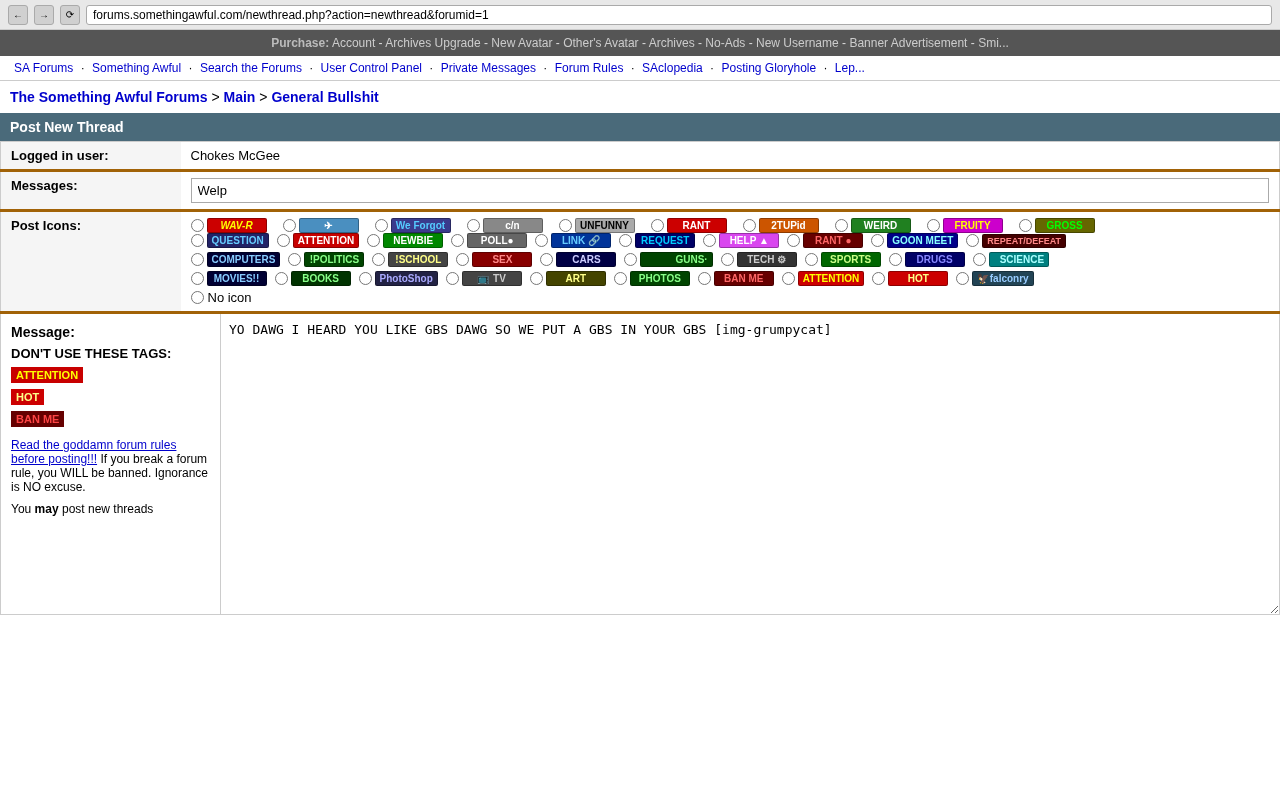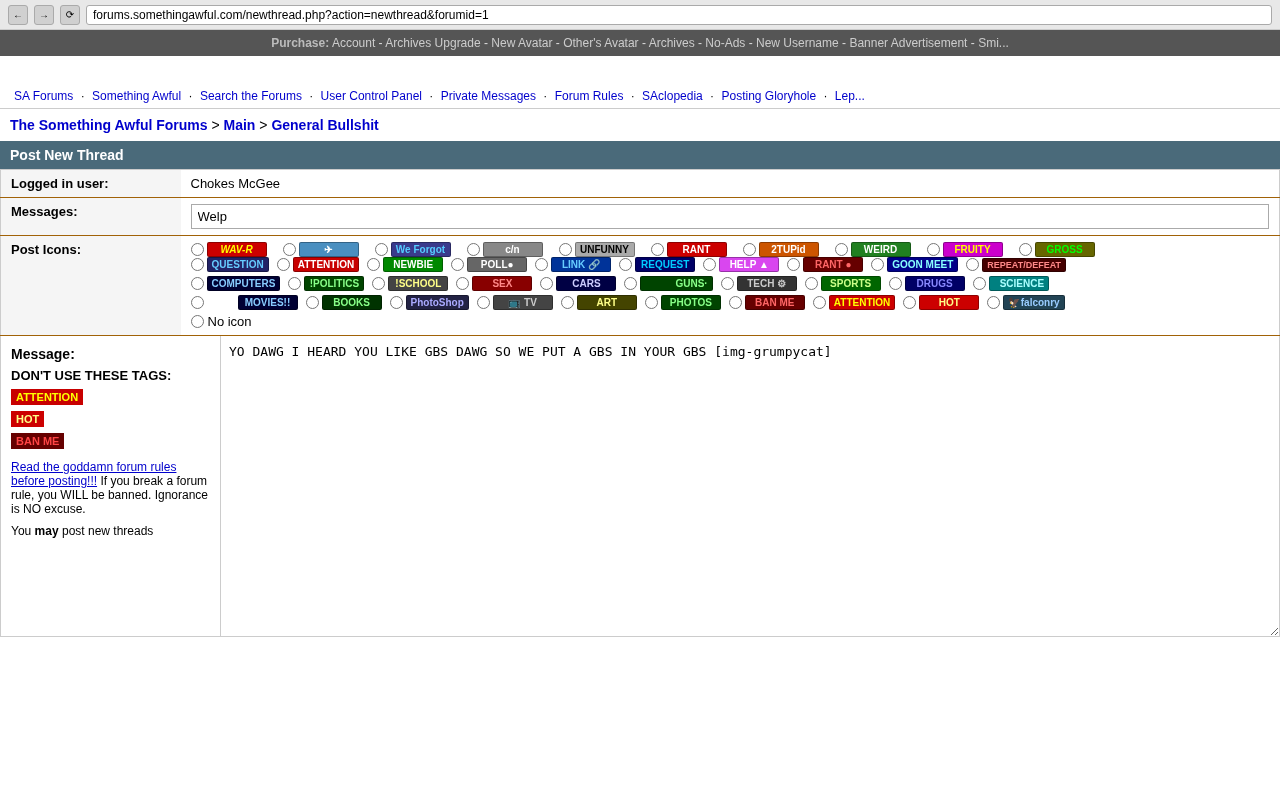--- a/index.html
+++ b/index.html
@@ -44,21 +44,20 @@
     }
     .purchase-bar a { color: #ccc; text-decoration: none; }
     .purchase-bar .label { color: #bbb; font-weight: bold; }
 
     
     .nav-bar {
       background: #fff;
       padding: 5px 10px;
       font-size: 12px;
       border-bottom: 1px solid #ccc;
-      margin-top: 28px;
     }
     .nav-bar a { color: #00c; text-decoration: none; margin: 0 4px; }
 
     
     .breadcrumb {
       padding: 8px 10px;
       font-size: 14px;
     }
     .breadcrumb a { color: #00c; text-decoration: none; font-weight: bold; }
 
@@ -73,21 +72,21 @@
 
     
     .form-table {
       width: 100%;
       border-collapse: collapse;
       border: 1px solid #ccc;
     }
     .form-table td {
       padding: 6px 10px;
       vertical-align: top;
-      border-bottom: 1px solid #a16207;
+      border-bottom: 3px solid #a16207;
     }
     .form-table .label-cell {
       font-weight: bold;
       white-space: nowrap;
       width: 180px;
       background: #f5f5f5;
     }
     .subject-input {
       width: 100%;
       border: 1px solid #aaa;
@@ -179,21 +178,21 @@
     .icon-computers { background: #003; color: #8cf; }
     .icon-politics { background: #040; color: #8f8; }
     .icon-school { background: #444; color: #ff8; }
     .icon-sex { background: #800; color: #f88; }
     .icon-cars { background: #004; color: #ccf; }
     .icon-guns { background: #040; color: #8f8; padding-left: 34px; }
     .icon-tech { background: #333; color: #ccc; }
     .icon-sports { background: #060; color: #cf8; }
     .icon-drugs { background: #006; color: #88f; }
     .icon-science { background: #008080; color: #aff; padding-left: 10px; }
-    .icon-movies { background: #003; color: #8cf; margin-left: 31px; }
+    .icon-movies { background: #003; color: #8cf; }
     .icon-books { background: #030; color: #8f8; }
     .icon-photoshop { background: #224; color: #aaf; }
     .icon-tv { background: #444; color: #ccc; }
     .icon-art { background: #440; color: #ff8; }
     .icon-photos { background: #040; color: #8f8; }
     .icon-banme { background: #600; color: #f66; }
     .icon-attn2 { background: #c00; color: #ff0; }
     .icon-hot { background: #c00; color: #ff8; }
     .icon-falconry { background: #245; color: #9cf; }
 

